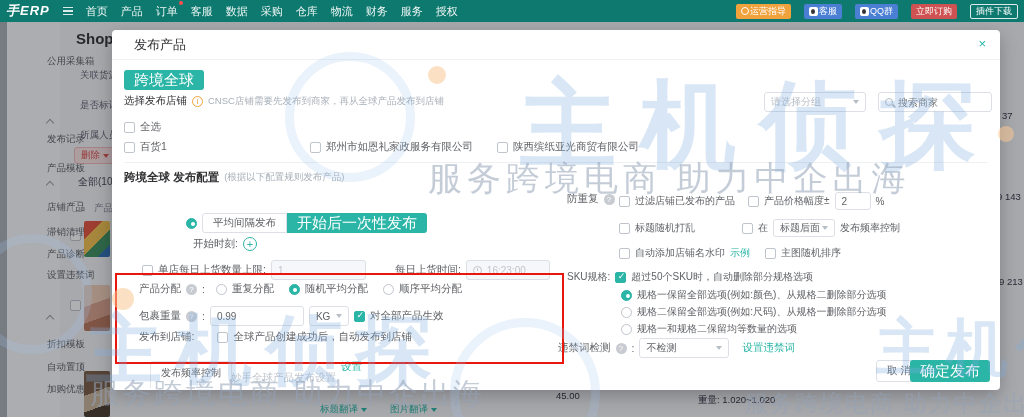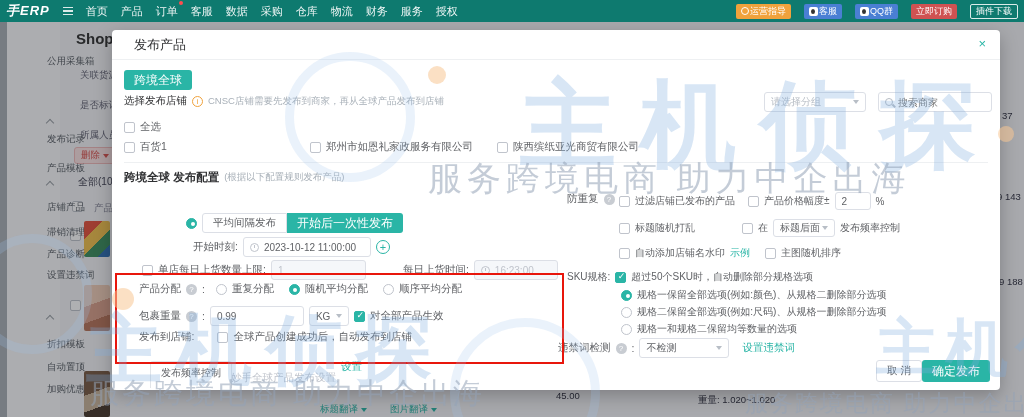--- a/index.html
+++ b/index.html
@@ -84,21 +84,21 @@
   .mag { display:inline-block; width:8px; height:8px; border-radius:50%; border:1.5px solid #b6bcc4; position:relative; flex:none; }
   .mag::after { content:""; position:absolute; left:6px; top:6px; width:4px; height:1.5px; background:#b6bcc4; transform:rotate(45deg); }
 
   
   .modal { position:absolute; left:112px; top:8px; width:888px; height:360px; background:#fff; border-radius:4px;
            box-shadow:0 6px 18px rgba(0,0,0,.25); z-index:20; font-size:10.5px; color:#606266; }
   .m-head { position:absolute; left:0; top:0; width:100%; height:30px; border-bottom:1px solid #eef0f2; }
   .m-title { position:absolute; left:22px; top:0; line-height:30px; font-size:13px; color:#303133; }
   .m-close { position:absolute; right:14px; top:7px; font-size:13px; color:#2ab5a6; cursor:pointer; line-height:1; }
   .mrow { position:absolute; display:flex; align-items:center; gap:5px; white-space:nowrap; }
-  .btn-teal { background:#2ab5a6; color:#fff; border:none; border-radius:3px; font-size:12px; padding:0 10px;
+  .btn-teal { background:#2ab5a6; color:#fff; border:none; border-radius:3px; font-size:15px; padding:0 10px;
               height:20px; cursor:pointer; font-family:Liberation Mono, monospace; }
   .btn-plain { background:#fff; color:#606266; border:1px solid #dcdfe6; border-radius:3px; font-size:10.5px;
                padding:0 10px; height:20px; cursor:pointer; font-family:inherit; }
   .hint { color:#a8b0b8; font-size:9.5px; }
   .m-div { position:absolute; left:12px; top:132px; width:864px; border-top:1px solid #eef0f2; }
   .cfg-title { font-size:11.5px; font-weight:bold; color:#303133; }
   .redbox { position:absolute; left:3px; top:243px; width:449px; height:91px; border:2px solid #e8160c; z-index:3; pointer-events:none; }
   .freq { position:absolute; left:38px; top:331px; border:1px solid #e2e5e9; border-bottom:none; border-radius:3px 3px 0 0;
           padding:4px 10px 8px; font-size:10px; color:#606266; background:#fff; }
   .grey-txt { color:#c0c4cc;margin-top:23px; }
@@ -181,21 +181,21 @@
       <span class="tab-all">全部(10</span>
       <span class="cb" style="position:absolute;left:12px;top:179px"></span>
       <span class="col-head">产品</span>
       <span class="cb" style="position:absolute;left:10px;top:208px"></span>
       <div class="thumb t1"></div>
       <span class="cb" style="position:absolute;left:10px;top:278px"></span>
       <div class="thumb t2"></div>
       <div class="thumb t3"></div>
       <span class="frag" style="left:942px;top:88px">37</span>
       <span class="frag" style="left:937px;top:169px">9 143</span>
-      <span class="frag" style="left:939px;top:254px">9 188</span>
+      <span class="frag" style="left:939px;top:254px">9 213</span>
       <span class="frag" style="left:496px;top:368px">45.00</span>
       <span class="frag" style="left:638px;top:372px">重量: 1.020~1.020</span>
       <span class="row-link" style="left:260px;top:381px">
           <span>标题翻译</span>
           <span class="tri teal"></span>
         </span>
       <span class="row-link" style="left:330px;top:381px">
           <span>图片翻译</span>
           <span class="tri teal"></span>
         </span>
@@ -248,31 +248,27 @@
         <span class="hint">(根据以下配置规则发布产品)</span>
       </div>
 
       <div class="mrow" style="left:74px;top:183px">
         <span class="radio on"></span>
         <button class="btn-plain" style="border-radius:3px 0 0 3px">平均间隔发布</button>
         <button class="btn-teal" style="margin-left:-5px;border-radius:0 3px 3px 0">开始后一次性发布</button>
       </div>
       <div class="mrow" style="left:81px;top:207px">
         <span>开始时刻:</span>
-        <span class="sel" style="width:128px;justify-content:flex-start;gap:5px">
-          <span class="clock"></span>
-          <span>2023-10-12 11:00:00</span>
-        </span>
         <span class="plus"></span>
       </div>
       <div class="mrow" style="left:30px;top:230px">
         <span class="cb"></span>
         <span>单店每日上货数量上限:</span>
         <input class="ipt dis" style="width: 95px;" value="1">
-        <span style="margin-left:32px">每日上货时间:</span>
+        <span style="margin-left:24px">每日上货时间:</span>
         <span class="sel" style="width:84px;justify-content:flex-start;gap:5px;background:#f5f7fa;color:#c0c4cc">
           <span class="clock"></span>
           <span>16:23:00</span>
         </span>
       </div>
 
       <div class="redbox"></div>
 
       <div class="mrow" style="left:27px;top:252px">
         <span>产品分配</span>

